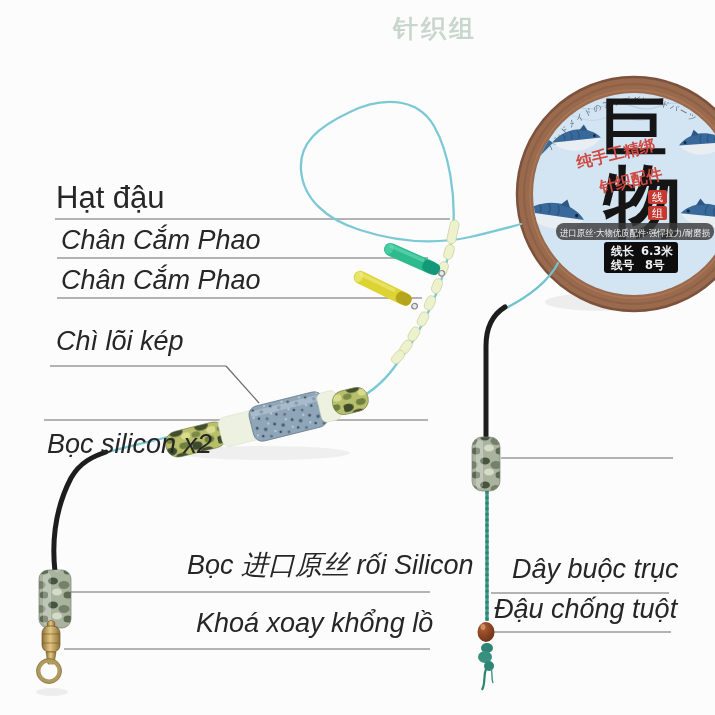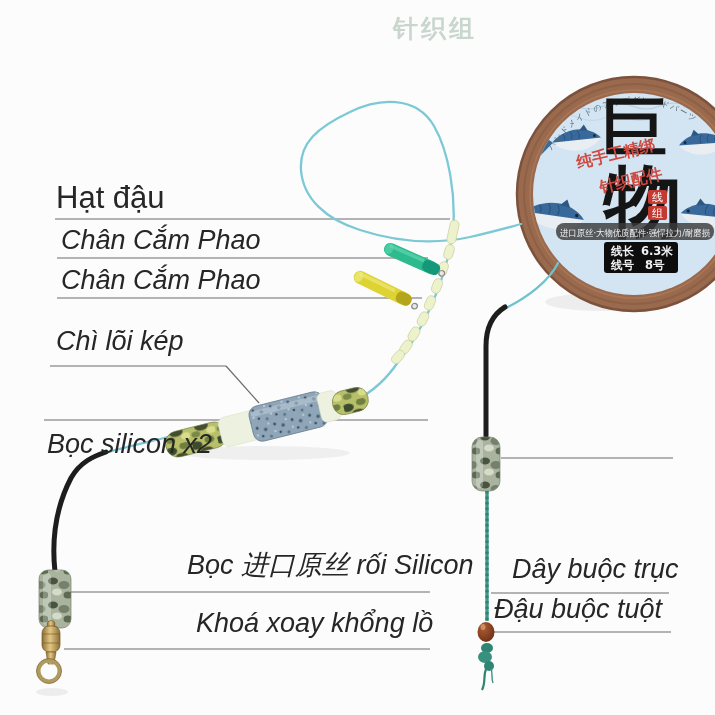--- a/index.html
+++ b/index.html
@@ -226,17 +226,17 @@
 </svg>
 
 <div class="lbl lbl-lg" style="left:56px;top:181px;">Hạt đậu</div>
 <div class="lbl lbl-md" style="left:61px;top:226px;">Chân Cắm Phao</div>
 <div class="lbl lbl-md" style="left:61px;top:266px;">Chân Cắm Phao</div>
 <div class="lbl lbl-md" style="left:56px;top:327px;">Chì lõi kép</div>
 <div class="lbl lbl-md" style="left:47px;top:386px;margin-top:44px;">Bọc silicon x2</div>
 <div class="lbl lbl-md" style="left:187px;top:551px;">Bọc 进口原丝 rối Silicon</div>
 <div class="lbl lbl-md" style="left:512px;top:555px;">Dây buộc trục</div>
 <div class="lbl lbl-md" style="left:196px;top:609px;">Khoá xoay khổng lồ</div>
-<div class="lbl lbl-md" style="left:494px;top:595px;">Đậu buộc tuột</div>
+<div class="lbl lbl-md" style="left:494px;top:595px;">Đậu chống tuột</div>
 
 <div class="watermark">针织组</div>
 
 </div>
 
 </body></html>

